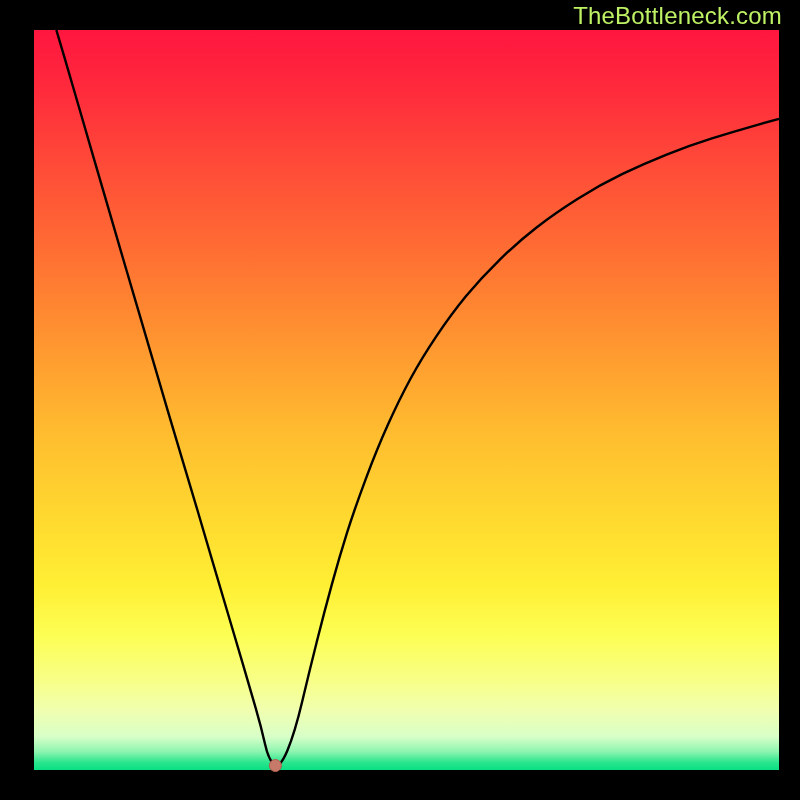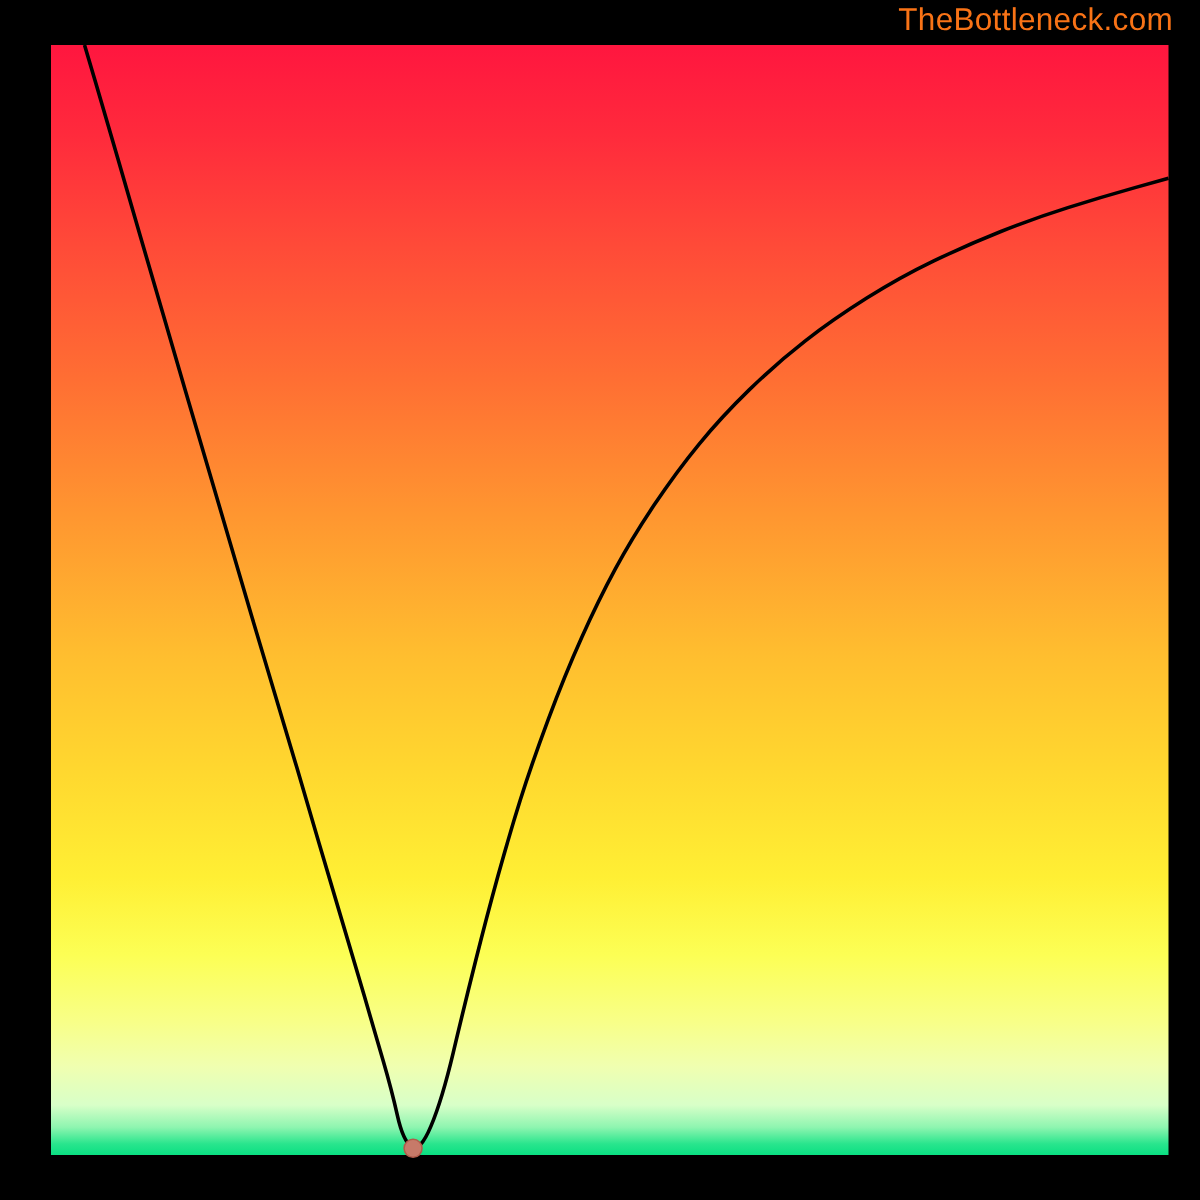--- a/index.html
+++ b/index.html
@@ -15,22 +15,22 @@
     position: absolute;
     left: 0; top: 0;
     width: 800px;
     height: 800px;
     background: #000;
   }
   .attribution {
     position: absolute;
     top: 2px;
     right: 18px;
-    color: #f97316;
-    font-size: 21px;
+    color: #bef264;
+    font-size: 24px;
     font-weight: 400;
     letter-spacing: 0.2px;
   }
   svg {
     position: absolute;
     left: 0; top: 0;
   }
 </style>
 </head>
 <body>

